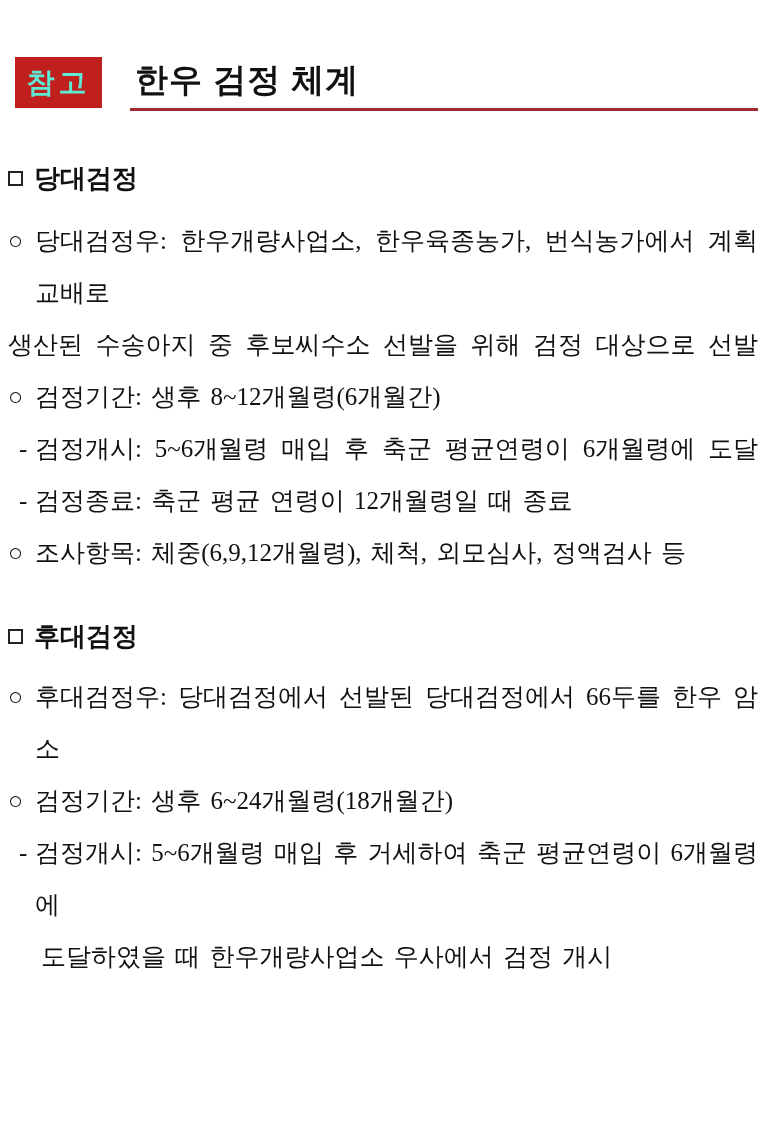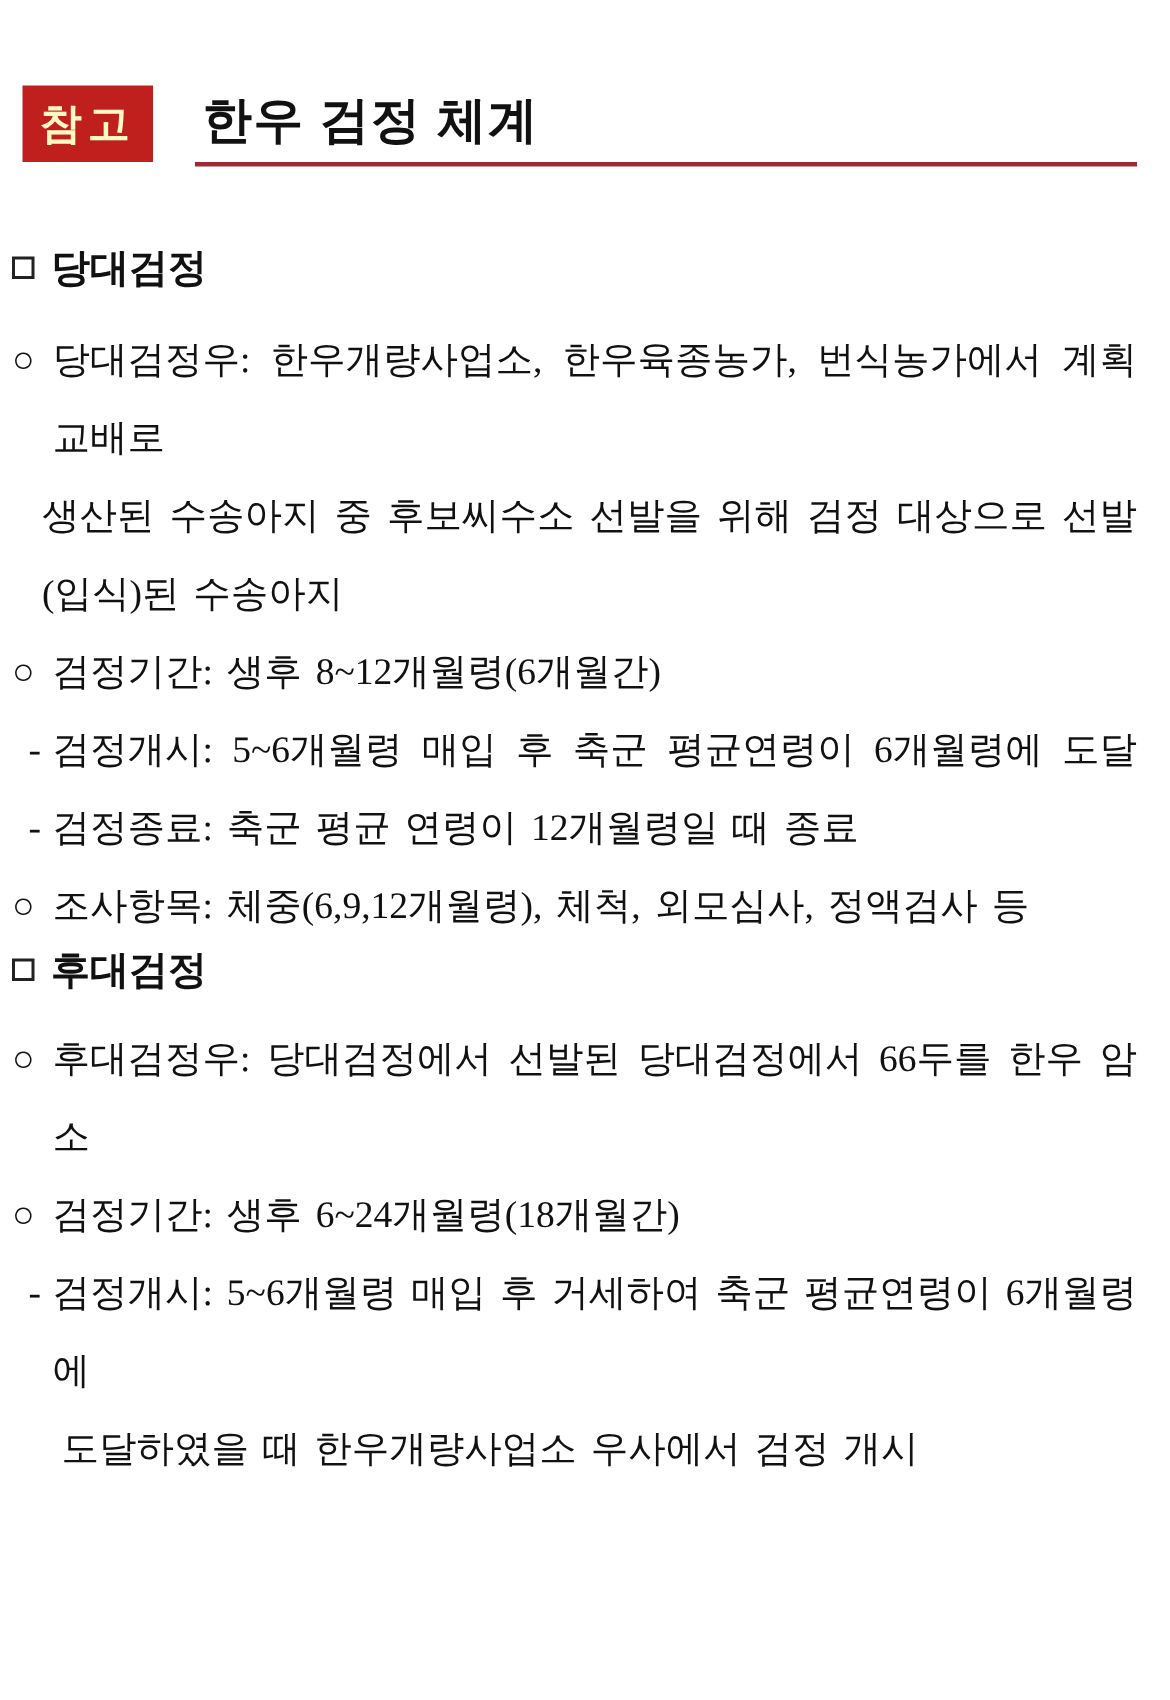--- a/index.html
+++ b/index.html
@@ -10,21 +10,21 @@
   html,body{margin:0;padding:0;background:#ffffff;}
   .page{
     width:780px;height:1133px;background:#ffffff;overflow:hidden;
     font-family:"Liberation Serif","DejaVu Serif",serif;
     color:var(--text);position:relative;box-sizing:border-box;
   }
   
   .header{display:flex;margin:57px 22px 0 15px;height:54px;}
   .badge{
     width:87px;height:51px;flex:none;background:var(--badge-red);
-    color:#fef9c3;display:flex;align-items:center;justify-content:center;
+    color:#5eead4;display:flex;align-items:center;justify-content:center;
     font-family:"Liberation Sans","DejaVu Sans",sans-serif;
     font-size:28px;font-weight:bold;letter-spacing:4px;
   }
   .title-block{
     flex:1;margin-left:28px;height:54px;box-sizing:border-box;
     border-bottom:3px solid var(--underline-red);
     display:flex;align-items:center;padding-left:5px;
   }
   .title{
     font-family:"Liberation Sans","DejaVu Sans",sans-serif;
@@ -32,30 +32,30 @@
     padding-bottom:6px;
   }
   
   .content{margin:0 22px 0 8px;}
   .section-heading{
     display:flex;align-items:center;gap:11px;height:30px;
     font-family:"Liberation Sans","DejaVu Sans",sans-serif;
     font-size:26px;font-weight:bold;
   }
   .section-heading.first{margin-top:52px;}
-  .section-heading.second{}
+  .section-heading.second{margin-top:42px;}
   .sq-icon{width:15px;height:15px;border:2px solid #222;flex:none;box-sizing:border-box;}
   .items{margin-top:22px;}
   .items.s2{margin-top:20px;}
   .row{display:flex;line-height:52px;font-size:25px;}
   .marker{width:27px;flex:none;}
   .marker.dash{padding-left:11px;box-sizing:border-box;}
   .txt{flex:1;word-spacing:3px;min-width:0;font-family:Liberation Serif, serif;}
   .fill{text-align:justify;text-align-last:justify;}
-  .cont.ind1{margin-left:20px;}
+  .cont.ind1{}
   .cont.ind2{margin-left:33px;}
 </style>
 </head>
 <body>
 
 <div class="page">
 
   <div class="header">
     <div class="badge">참고</div>
     <div class="title-block">
@@ -70,23 +70,20 @@
       <span>당대검정</span>
     </div>
 
     <div class="items s1">
       <div class="row">
         <span class="marker">○</span>
         <div class="txt fill">당대검정우: 한우개량사업소, 한우육종농가, 번식농가에서 계획교배로</div>
       </div>
       <div class="row">
         <div class="txt cont ind1 fill">생산된 수송아지 중 후보씨수소 선발을 위해 검정 대상으로 선발</div>
-      </div>
-      <div class="row">
-        <div class="txt cont ind1">(입식)된 수송아지</div>
       </div>
 
       <div class="row">
         <span class="marker">○</span>
         <div class="txt">검정기간: 생후 8~12개월령(6개월간)</div>
       </div>
 
       <div class="row">
         <span class="marker dash">-</span>
         <div class="txt fill">검정개시: 5~6개월령 매입 후 축군 평균연령이 6개월령에 도달</div>

